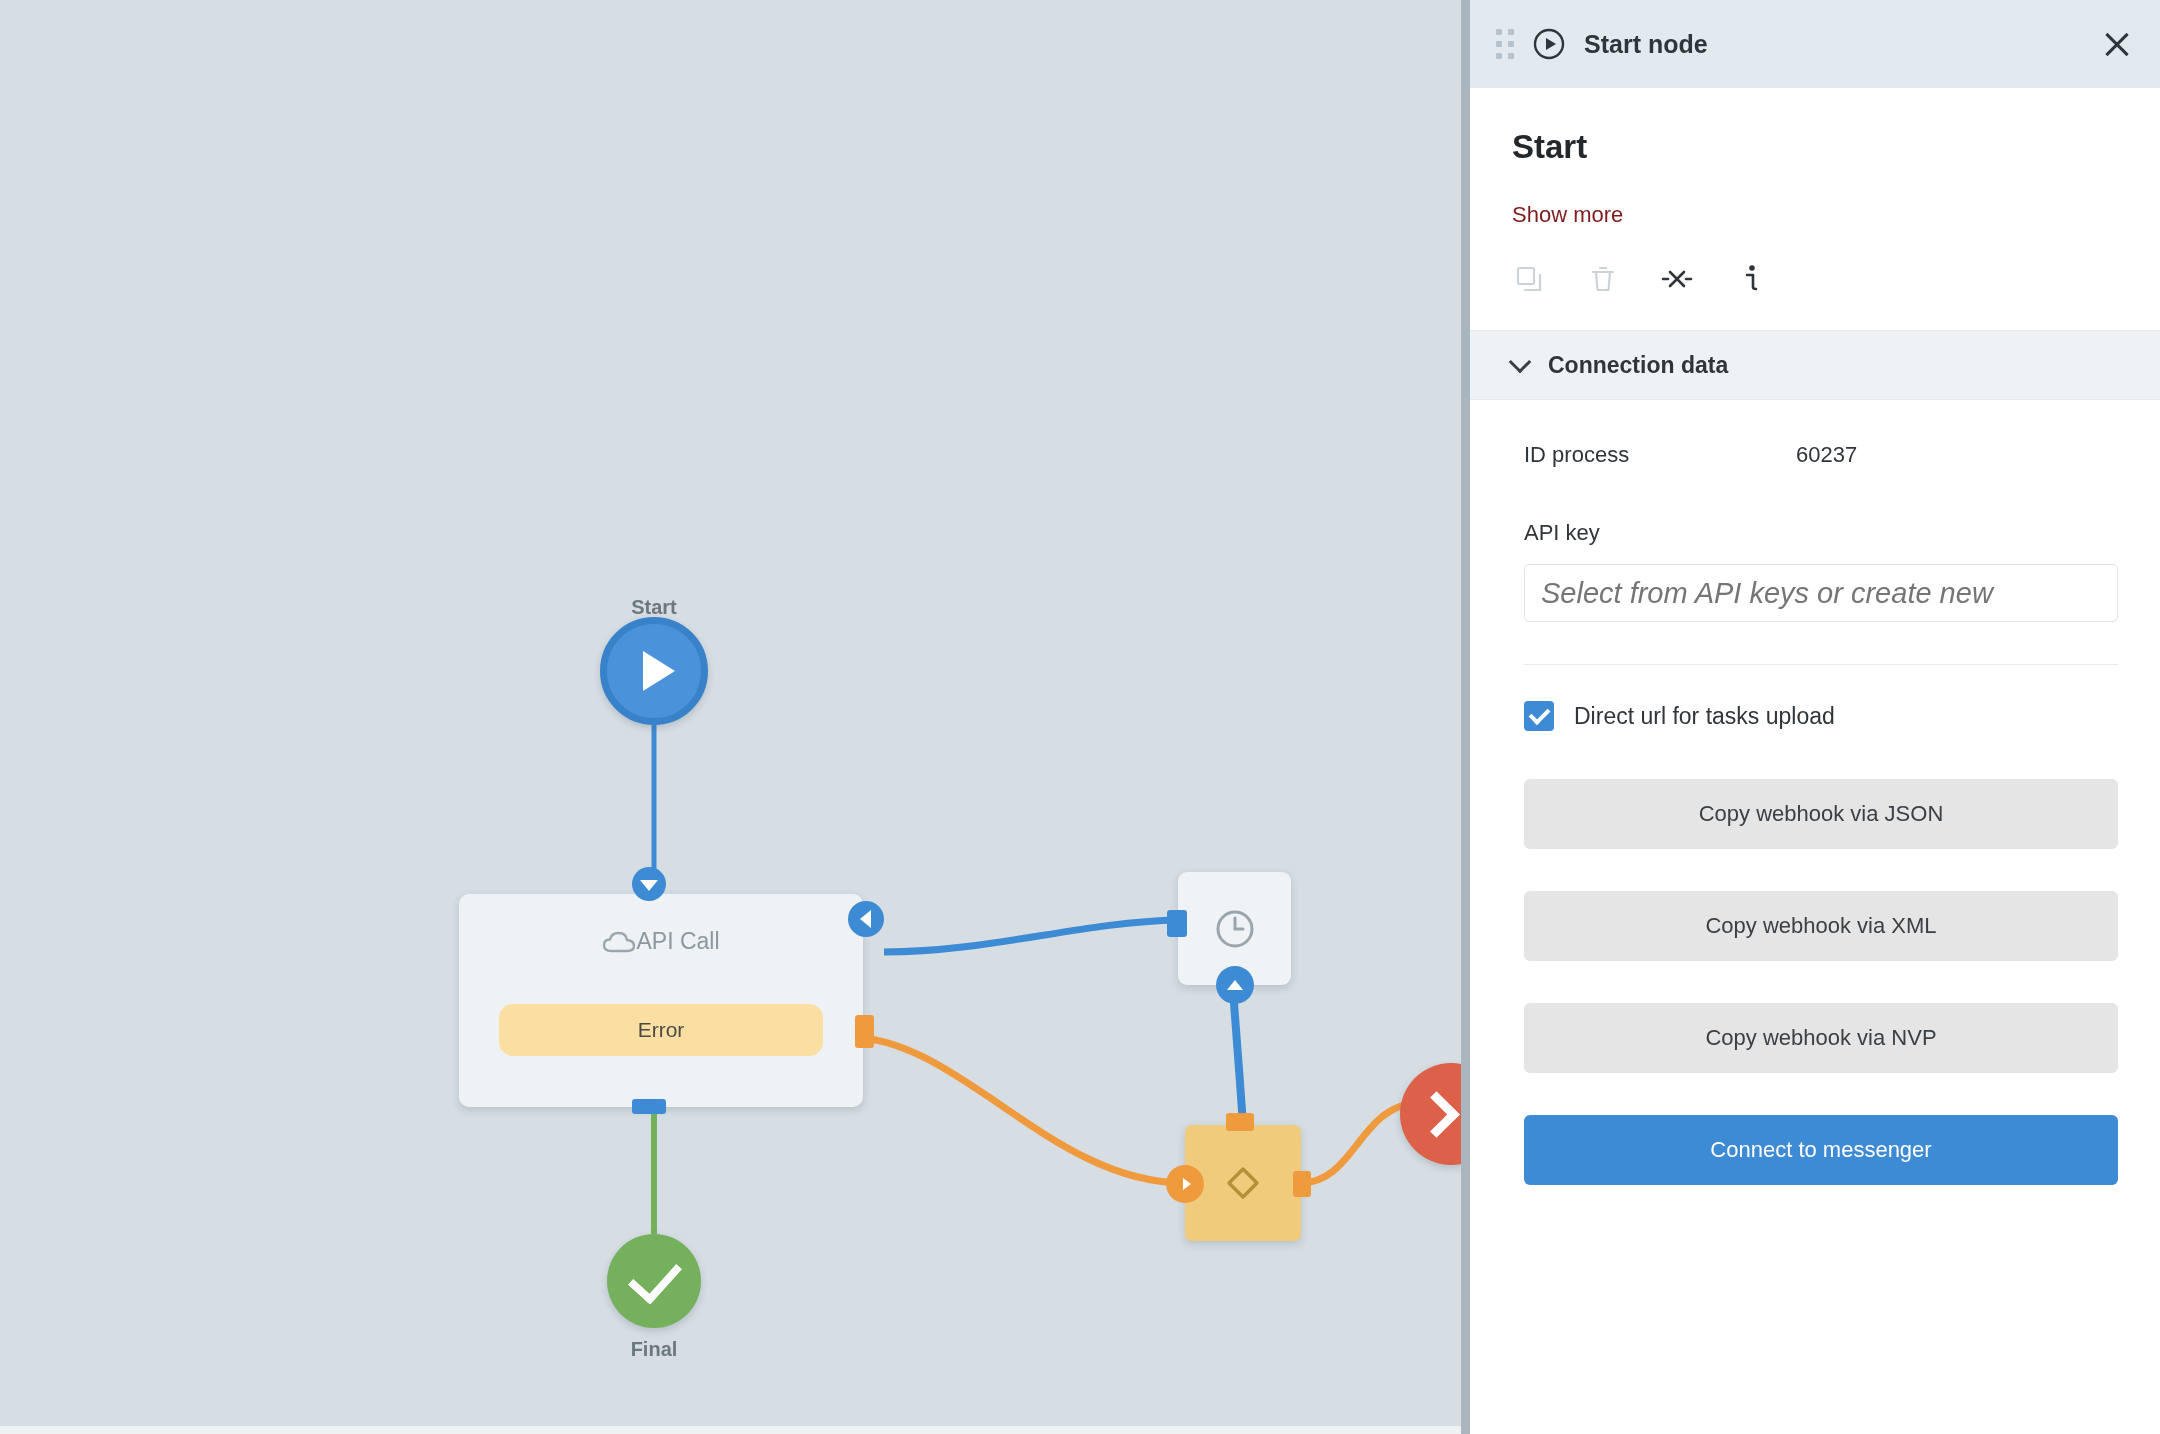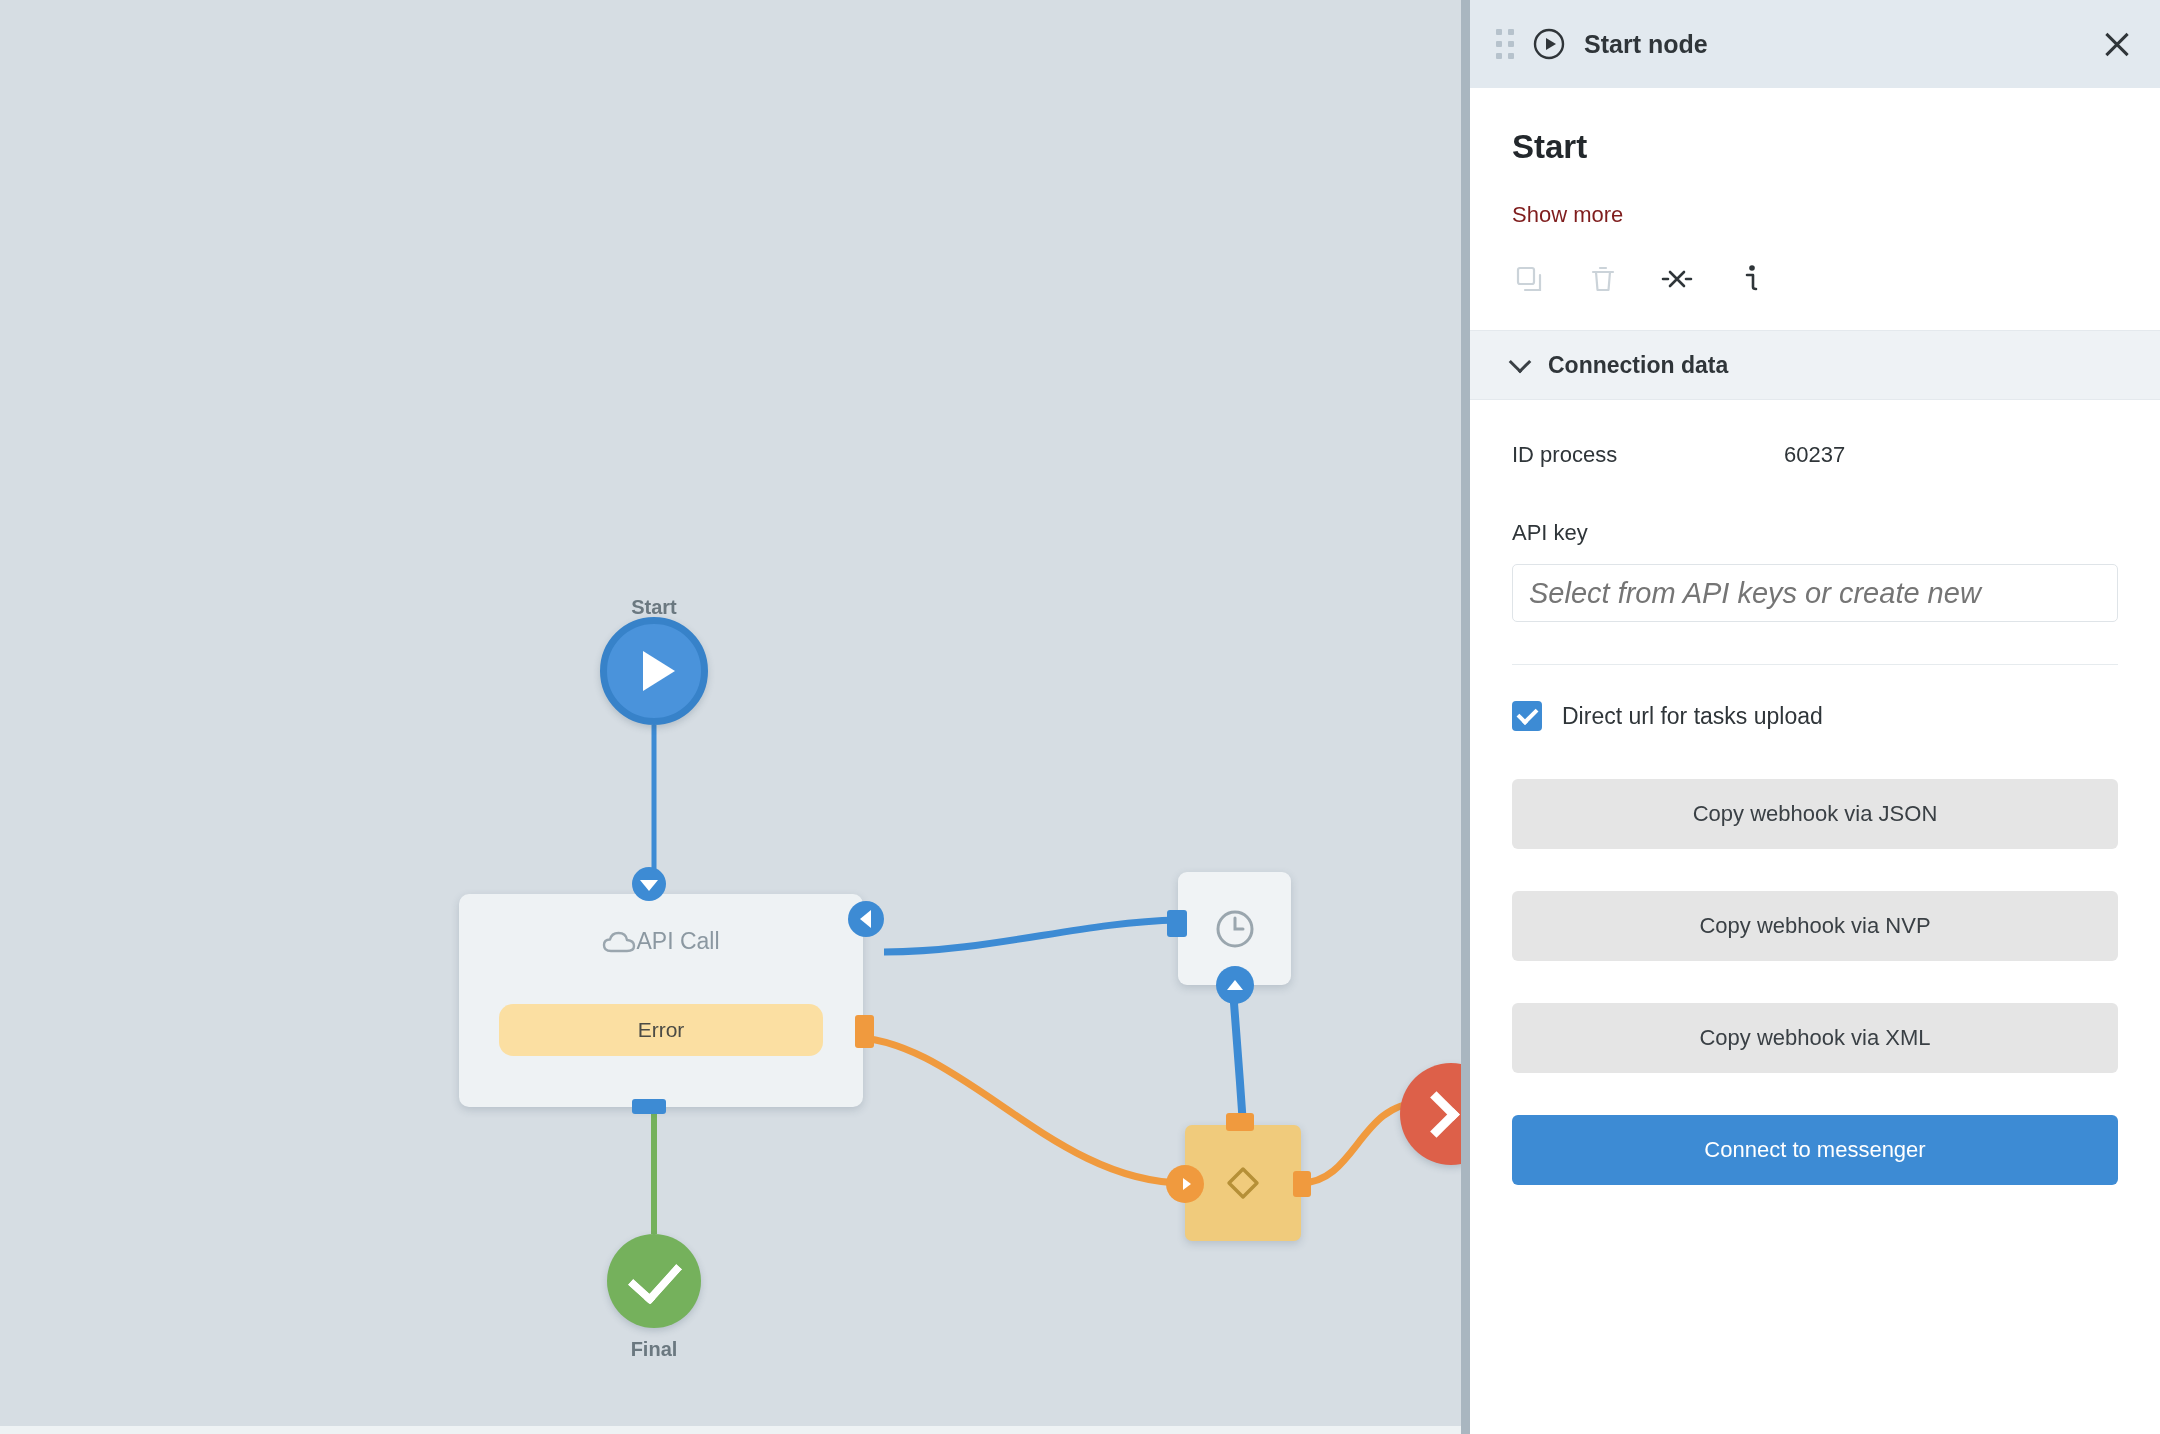--- a/index.html
+++ b/index.html
@@ -305,21 +305,21 @@
   .chev-down {
     width: 13px; height: 13px;
     border-right: 3px solid #3a4045;
     border-bottom: 3px solid #3a4045;
     transform: rotate(45deg);
     margin-right: 20px;
     margin-top: -6px;
   }
   .section-title { font-size: 23px; font-weight: bold; color: #2f3539; }
 
-  .sec-body { padding: 42px 42px 0 42px; }
+  .sec-body { padding: 42px 42px 0 42px; margin-left: 12px; }
   .kv-row {
     display: flex;
     align-items: center;
     margin-bottom: 52px;
   }
   .kv-key { font-size: 22px; color: #2f3539; width: 272px; }
   .kv-val { font-size: 22px; color: #2f3539; }
 
   .field-label { font-size: 22px; color: #2f3539; margin-bottom: 18px; }
   .text-input {
@@ -527,19 +527,19 @@
         <div class="divider"></div>
 
         <div class="check-row">
           <div class="checkbox">
             <div class="tick"></div>
           </div>
           <div class="check-label">Direct url for tasks upload</div>
         </div>
 
         <button class="btn btn-secondary">Copy webhook via JSON</button>
+        <button class="btn btn-secondary">Copy webhook via XML</button>
         <button class="btn btn-secondary">Copy webhook via NVP</button>
-        <button class="btn btn-secondary">Copy webhook via XML</button>
         <button class="btn btn-primary">Connect to messenger</button>
       </div>
     </div>
   </div>
 </div>
 
 </body></html>

